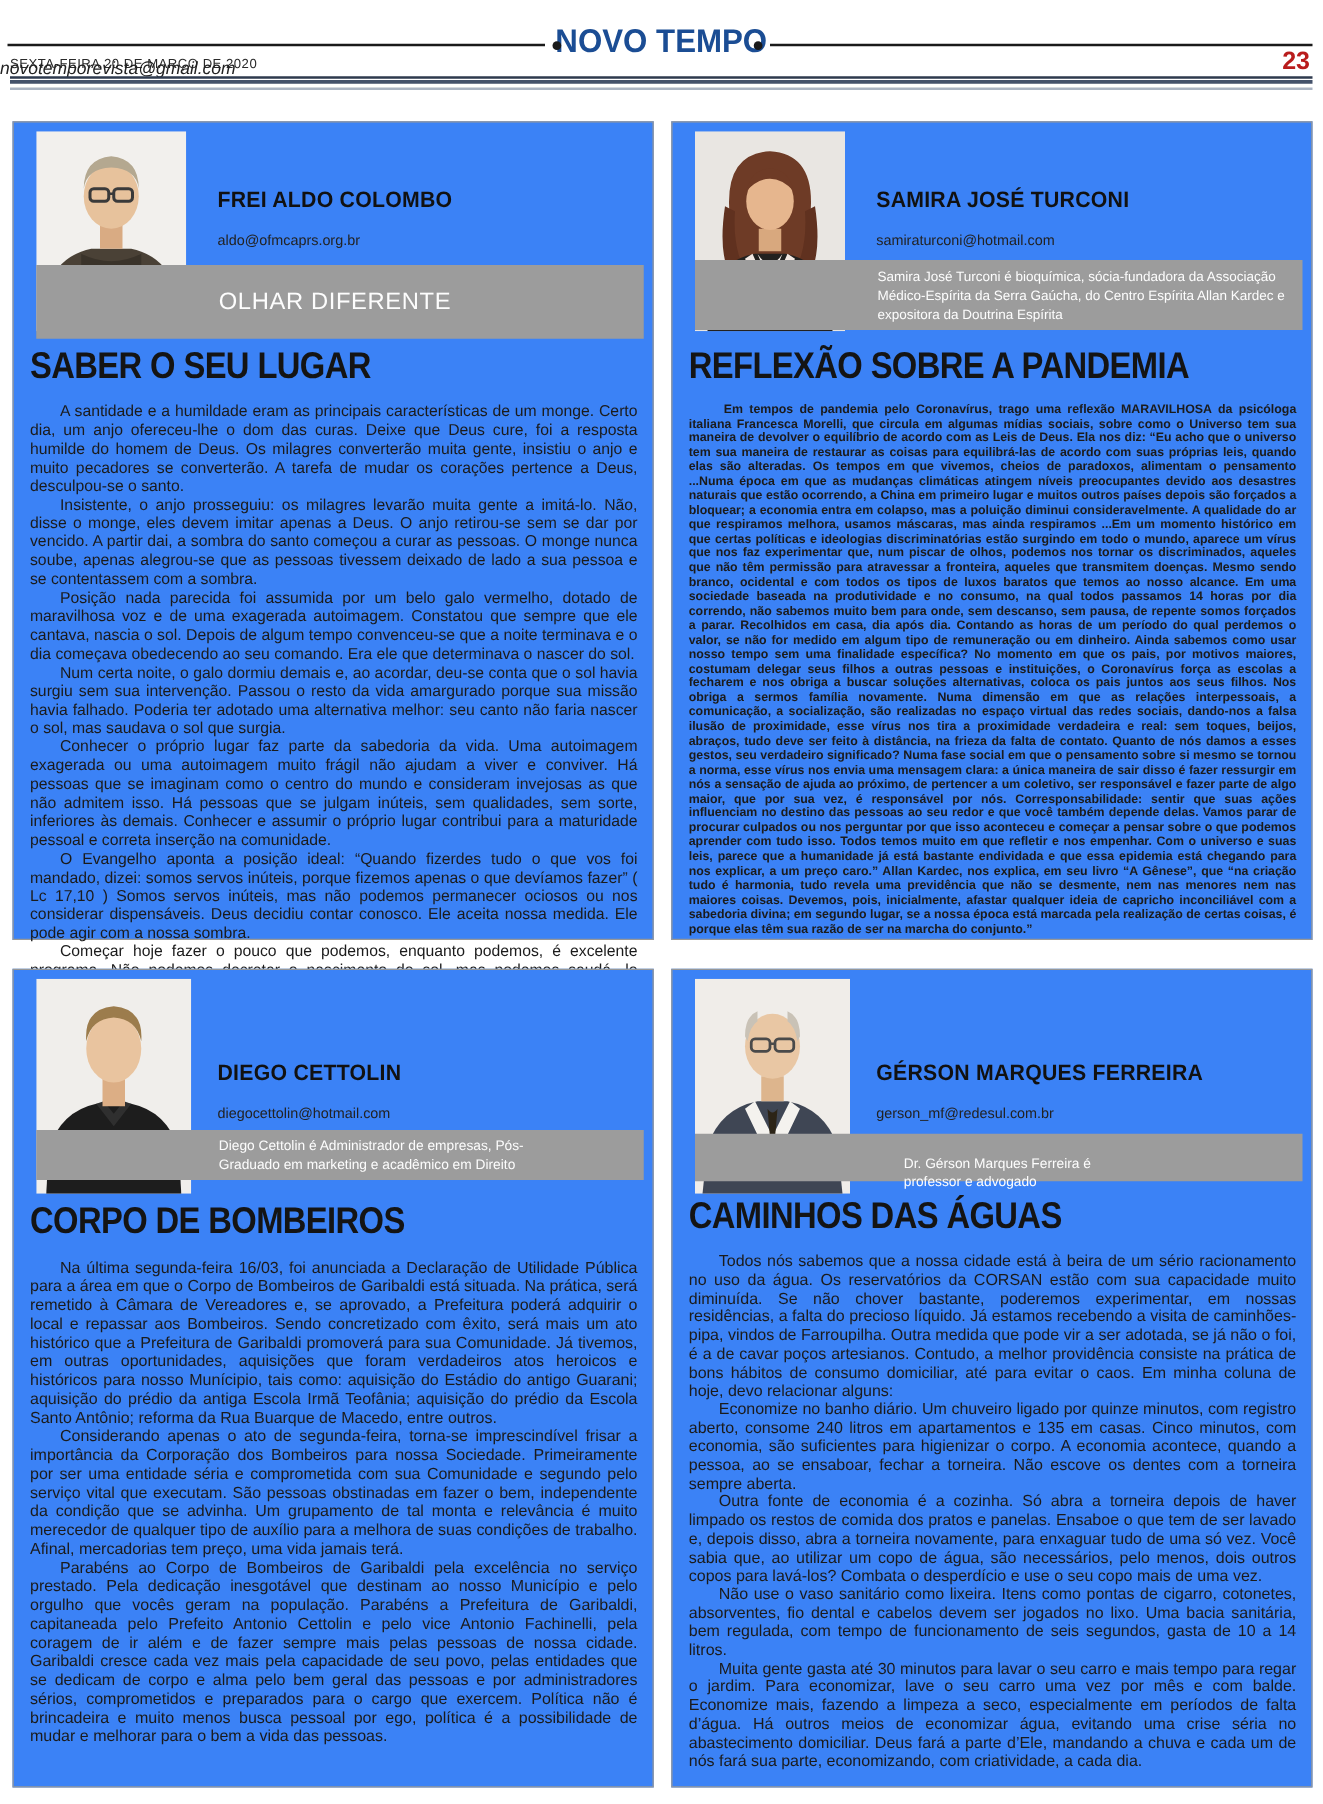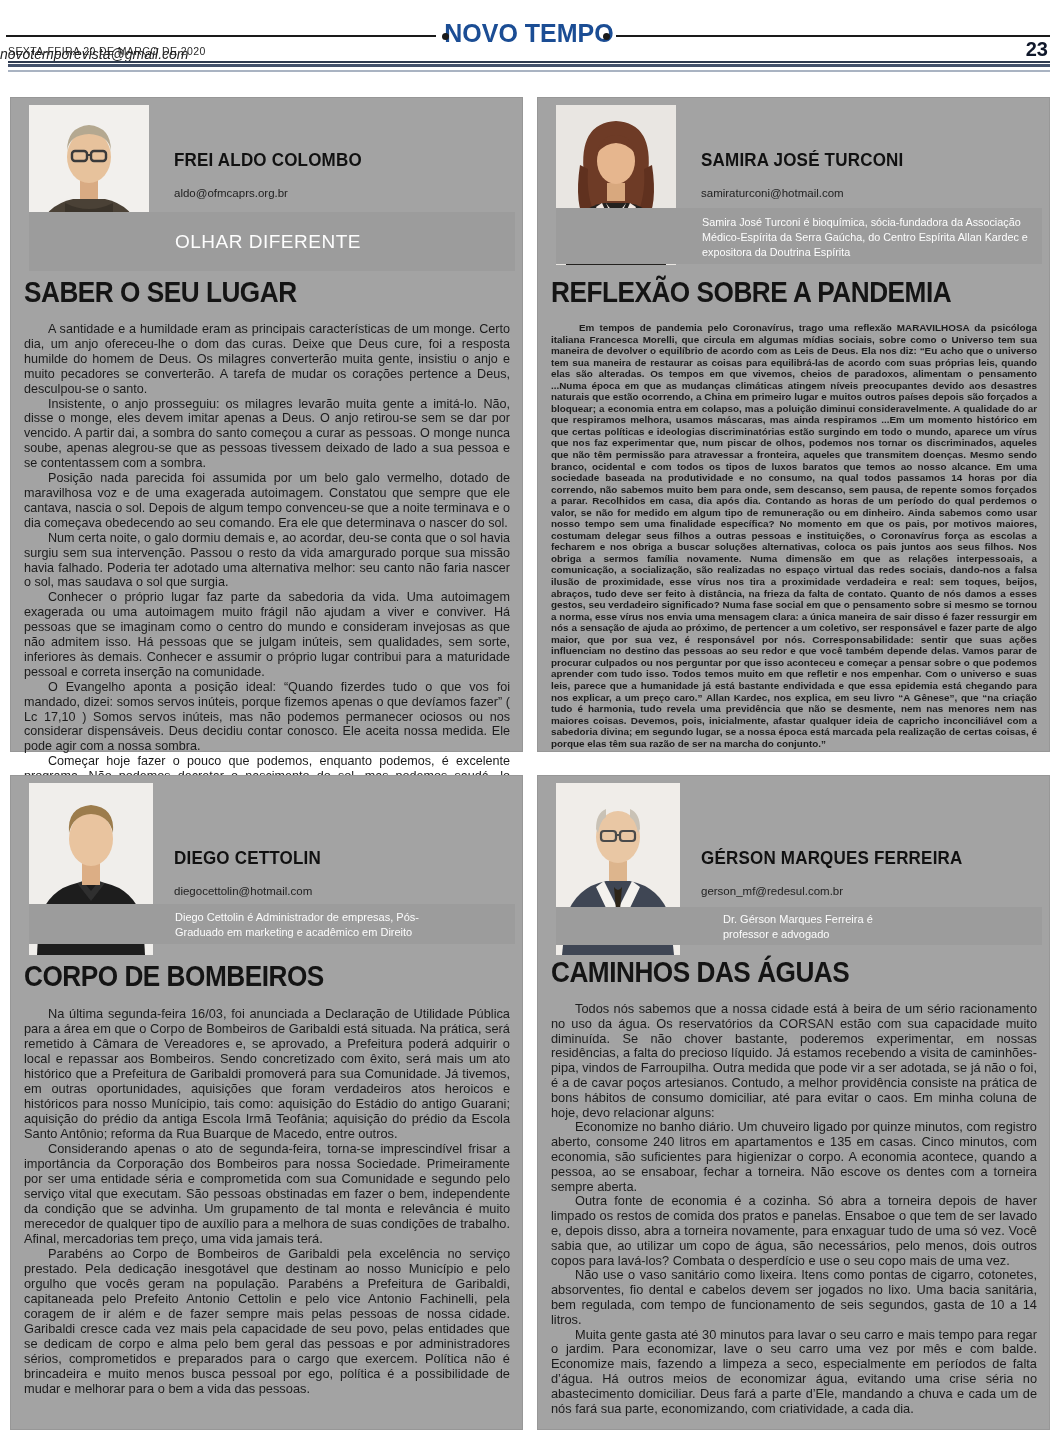--- a/index.html
+++ b/index.html
@@ -23,28 +23,28 @@
     transform:scaleY(1.05);
   }
   .hline{position:absolute;top:35px;height:2px;background:#1a1a1a;}
   .hline .dot{position:absolute;top:-2.5px;width:7px;height:7px;border-radius:50%;background:#1a1a1a;}
   .hline.left{left:6px;width:430px;}
   .hline.left .dot{right:-13px;}
   .hline.right{right:8px;width:434px;}
   .hline.right .dot{left:-13px;}
   .edition-date{position:absolute;top:45px;left:8px;font-size:10.5px;letter-spacing:0.4px;color:#2a2a2a;}
   .edition-email{position:absolute;top:46px;left:0;right:0;text-align:left;font-style:italic;font-size:14px;color:#222;}
-  .page-number{position:absolute;top:38px;right:10px;font-size:20px;font-weight:bold;color:#0f172a;}
+  .page-number{position:absolute;top:38px;right:10px;font-size:20px;font-weight:bold;color:#b91c1c;}
   .double-rule{position:absolute;top:61px;left:8px;right:8px;}
   .double-rule .r1{height:2px;background:var(--rule-dark);}
   .double-rule .r2{height:3px;background:var(--rule-mid);margin-top:1px;}
   .double-rule .r3{height:2px;background:var(--rule-light);margin-top:3px;}
 
   
-  .colbox{position:absolute;width:513px;height:655px;border:1px solid #979797;background:#a3a3a3;box-sizing:border-box;}
+  .colbox{position:absolute;width:513px;height:655px;border:1px solid #979797;background:#3b82f6;box-sizing:border-box;}
   .col1{left:10px;top:97px;}
   .col2{left:537px;top:97px;}
   .col3{left:10px;top:775px;}
   .col4{left:537px;top:775px;}
 
   .photo{position:absolute;left:18px;top:7px;display:block;}
   .col1 .photo,.col2 .photo{width:120px;height:160px;}
   .col3 .photo,.col4 .photo{width:124px;height:172px;}
 
   .author-info{position:absolute;left:163px;}
@@ -52,21 +52,21 @@
   .col3 .author-info,.col4 .author-info{top:72px;}
   .author-name{font-size:17px;font-weight:bold;letter-spacing:0.2px;color:#111;transform:scaleY(1.05);transform-origin:left top;}
   .author-email{margin-top:17px;font-size:11.5px;color:#222;}
 
   .band{position:absolute;left:18px;right:7px;background:var(--band);color:#fdfdfd;box-sizing:border-box;}
   .band1{top:114px;height:59px;display:flex;align-items:center;padding-left:146px;font-size:19px;letter-spacing:0.5px;}
   .band2{top:110px;height:56px;padding:7px 8px 0 146px;font-size:10.8px;line-height:1.38;}
   .band2 span{display:block;max-width:345px;}
   .band3{top:128px;height:40px;padding:6px 8px 12px 146px;font-size:11px;line-height:1.4;}
   .band3 span{display:block;max-width:265px;}
-  .band4{top:131px;height:38px;padding:5px 8px 0 167px;font-size:11px;line-height:1.4;}
+  .band4{top:131px;height:38px;padding:17px 8px 0 167px;font-size:11px;line-height:1.4;}
   .band4 span{display:block;max-width:195px;}
 
   .article{position:absolute;left:13px;right:12px;}
   .col1 .article{top:178px;}
   .col2 .article{top:178px;}
   .col3 .article{top:184px;}
   .col4 .article{top:180px;}
   .article-title{
     margin:0 0 15px 0;font-size:27px;font-weight:bold;color:#141414;
     letter-spacing:-0.5px;transform:scale(0.97,1.1);transform-origin:left top;

